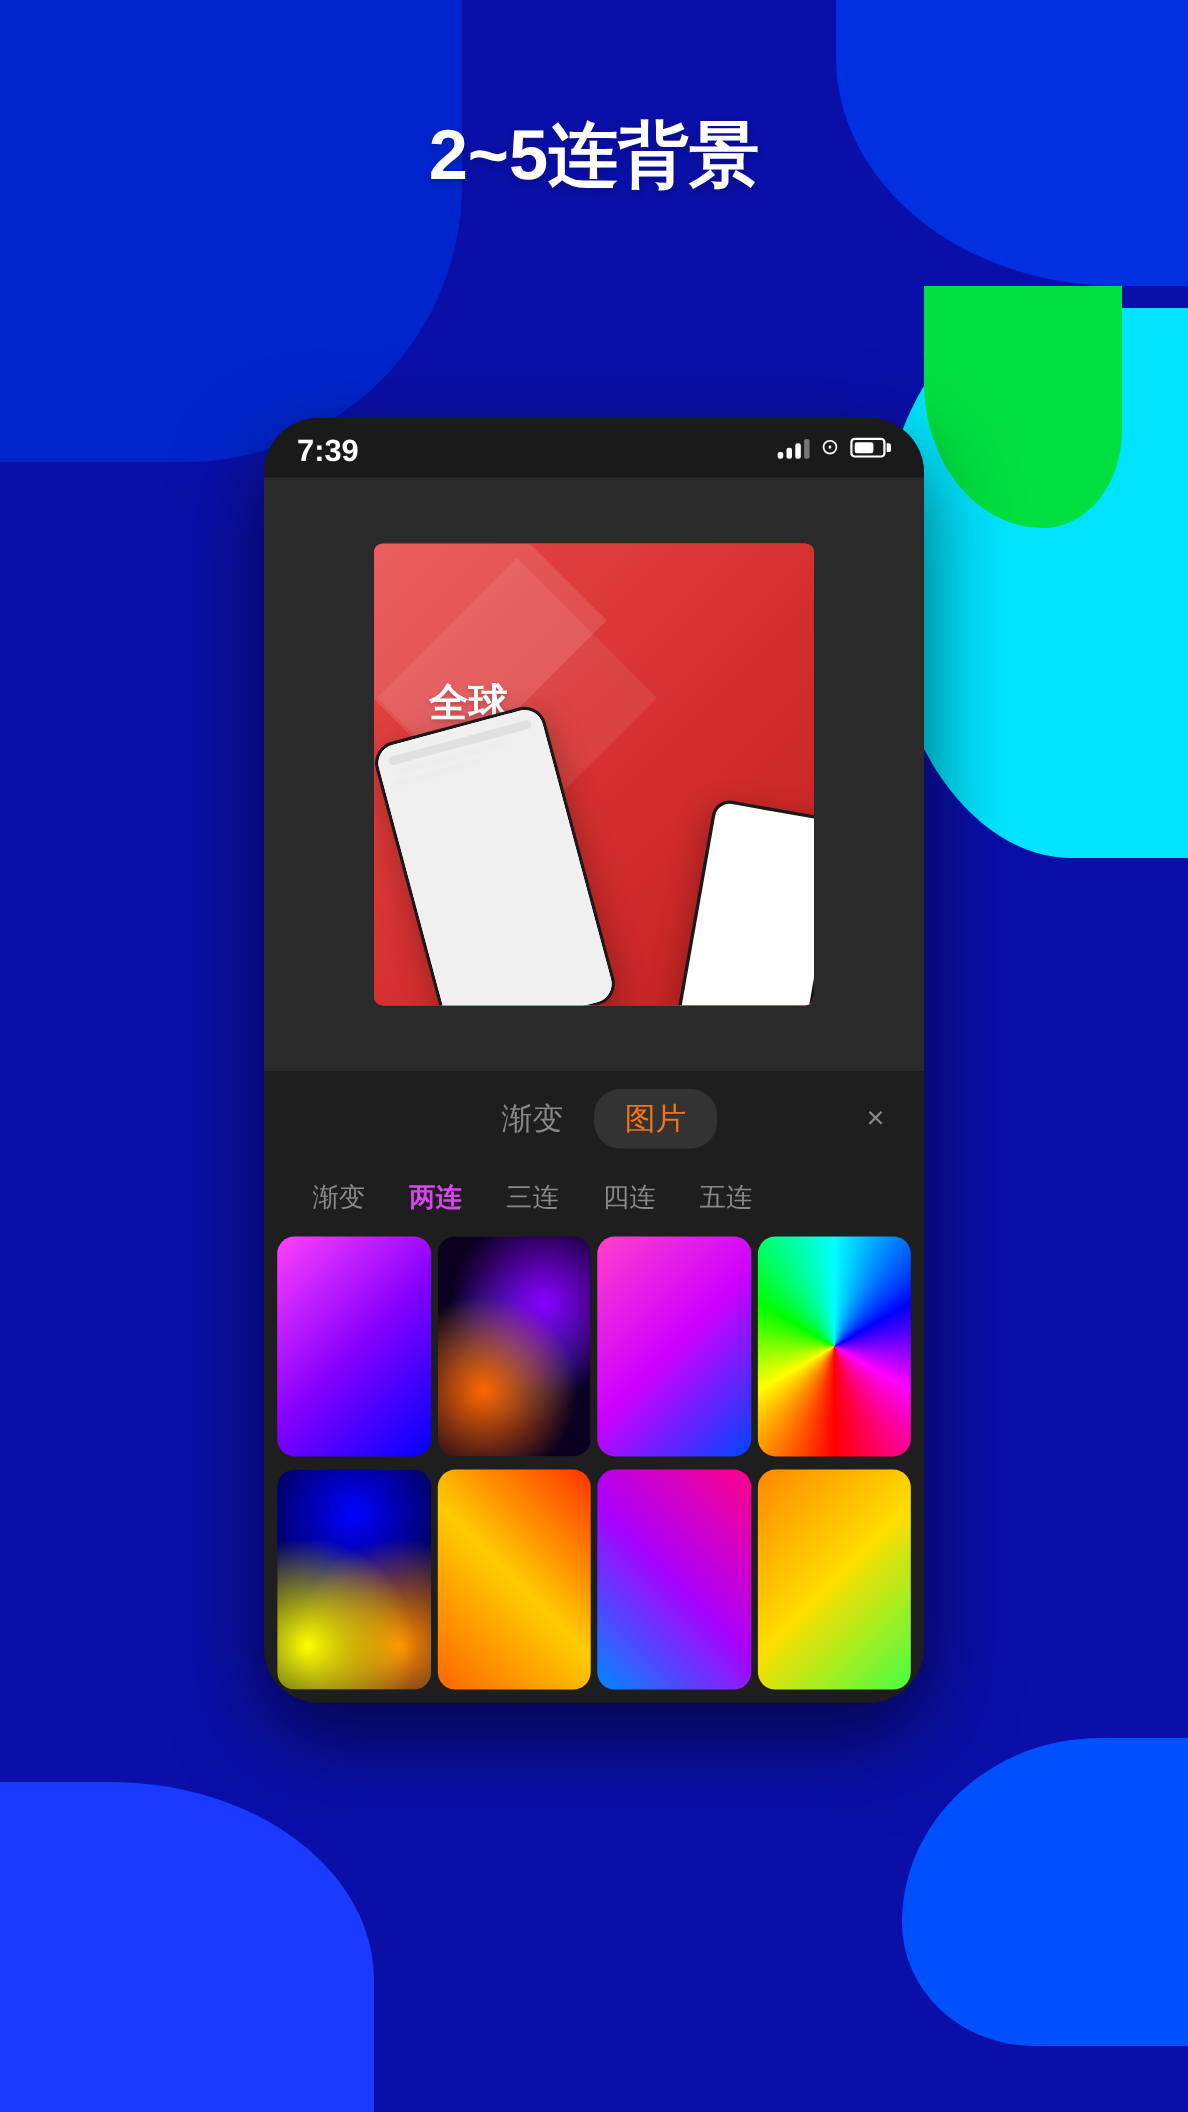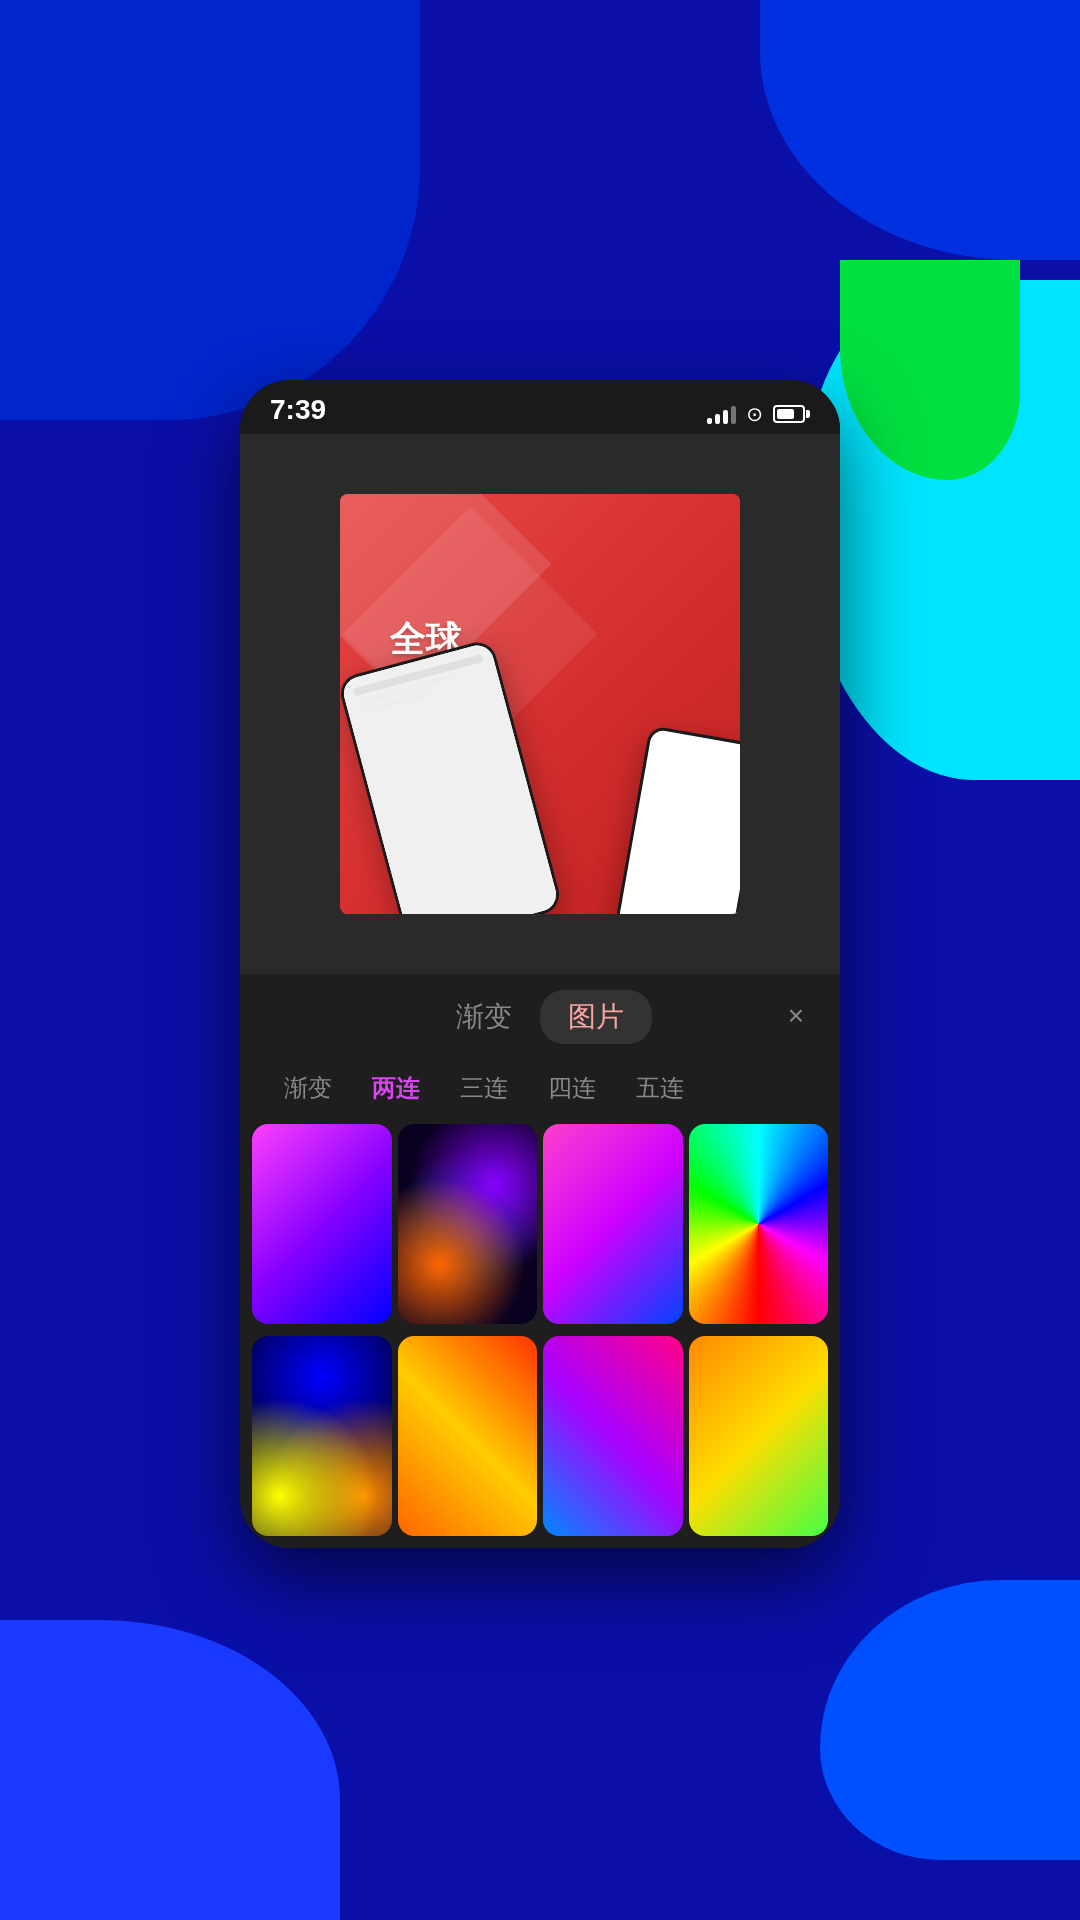--- a/index.html
+++ b/index.html
@@ -112,21 +112,21 @@
       overflow: hidden;
       box-shadow: 0 30px 80px rgba(0,0,0,0.6);
     }
 
     
     .status-bar {
       background: #1a1a1a;
       padding: 14px 30px 8px;
       display: flex;
       justify-content: space-between;
-      align-items: flex-end;
+      align-items: flex-start;
     }
 
     .status-time {
       font-size: 28px;
       font-weight: 600;
       color: #ffffff;
     }
 
     .status-icons {
       display: flex;
@@ -317,21 +317,21 @@
 
     .tab-item {
       padding: 8px 28px;
       font-size: 28px;
       color: #888888;
       cursor: pointer;
       border-radius: 24px;
     }
 
     .tab-item.active {
-      color: #fca5a5;
+      color: #f97316;
       background: #333333;
     }
 
     
     .sub-tabs {
       display: flex;
       padding: 8px 24px 14px;
       gap: 0;
     }
 
@@ -407,20 +407,21 @@
 <body>
 
 <div class="bg-shape-topleft"></div>
 <div class="bg-shape-topright"></div>
 <div class="bg-shape-right-cyan"></div>
 <div class="bg-shape-right-green"></div>
 <div class="bg-shape-bottom-blue"></div>
 <div class="bg-shape-bottom-right"></div>
 
 <div class="headline">
+  <div class="headline-title">2~5连背景</div>
 </div>
 
 <div class="phone-mockup">
 
   <div class="status-bar">
     <span class="status-time">7:39</span>
     <div class="status-icons">
       <div class="signal-bars">
         <div class="signal-bar" style="height:6px"></div>
         <div class="signal-bar" style="height:10px"></div>

